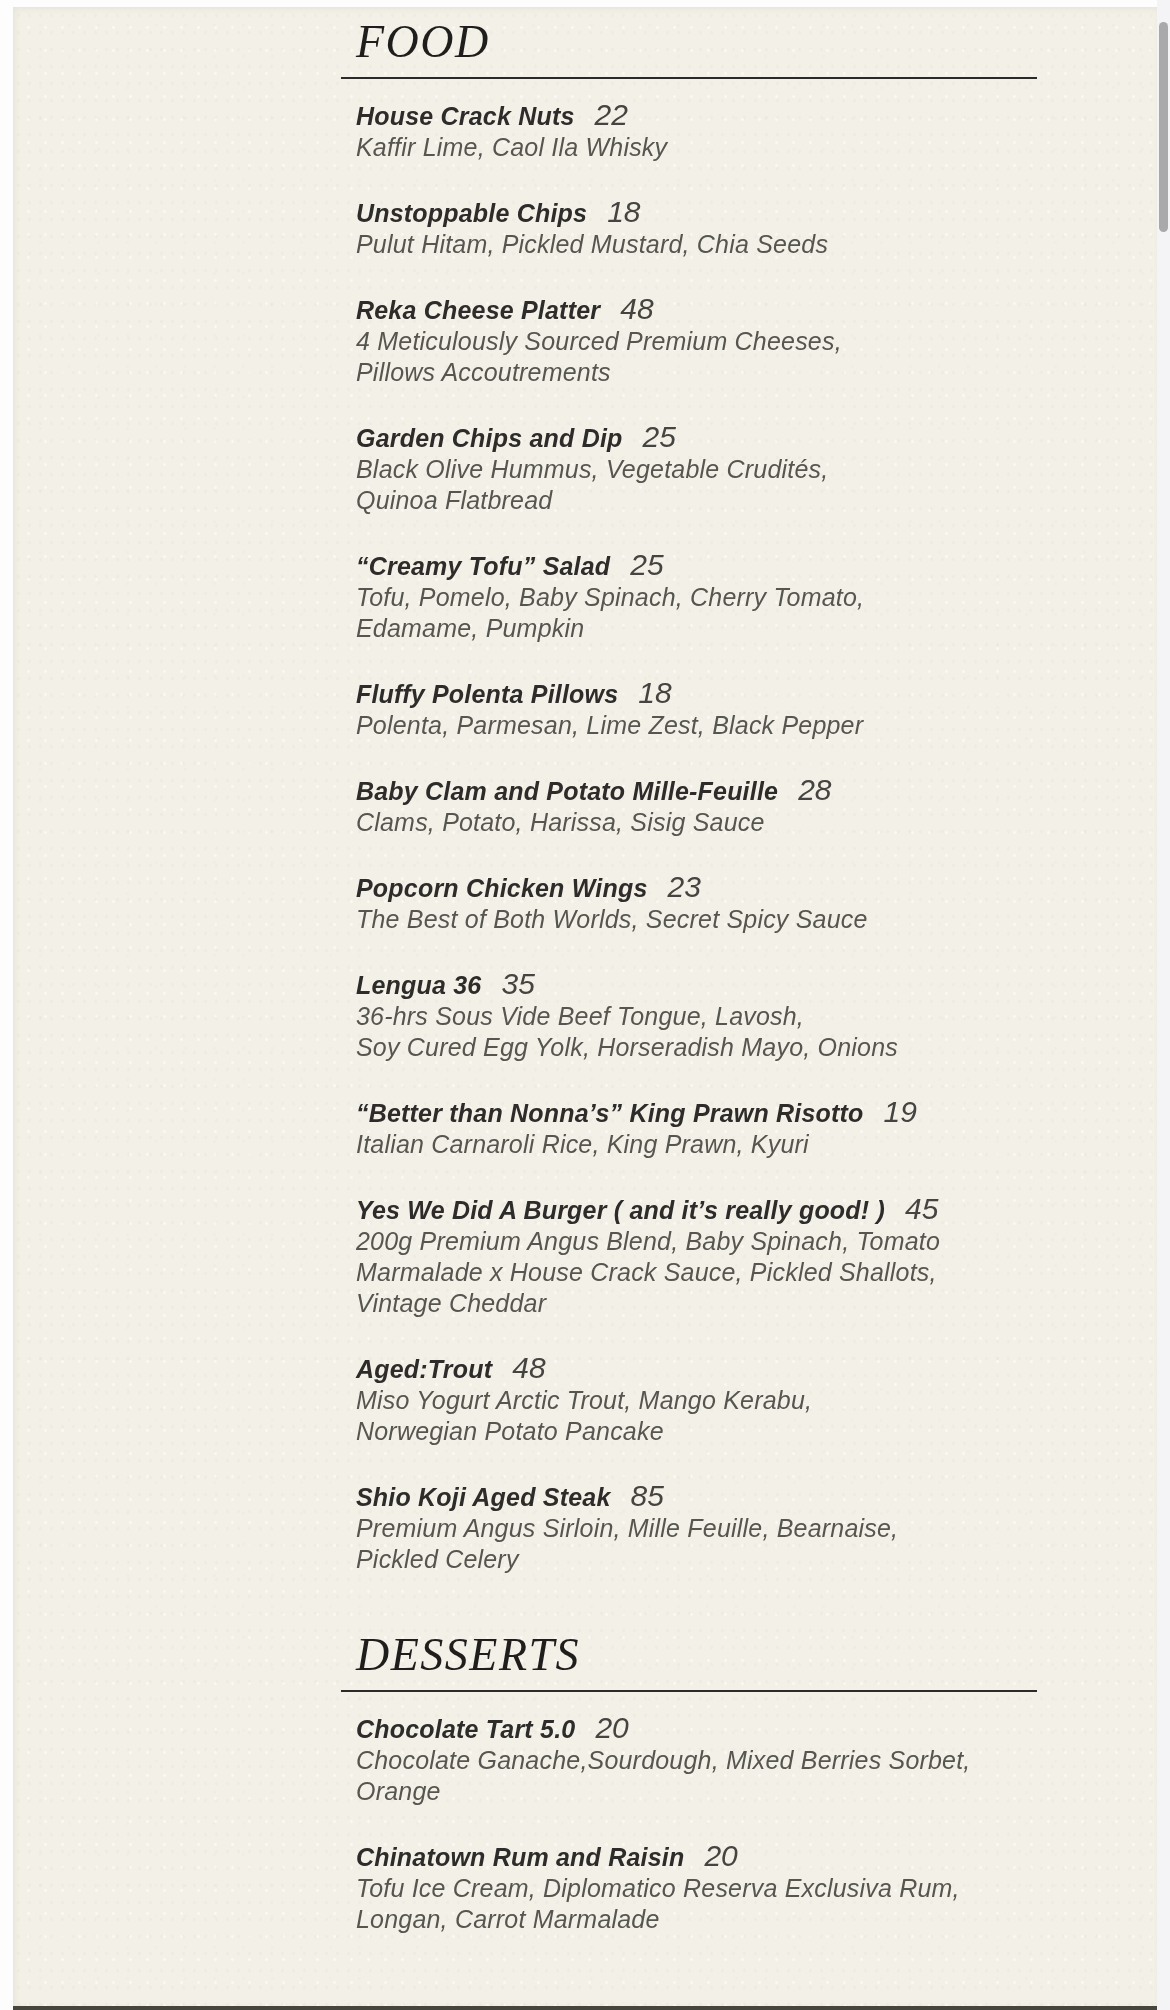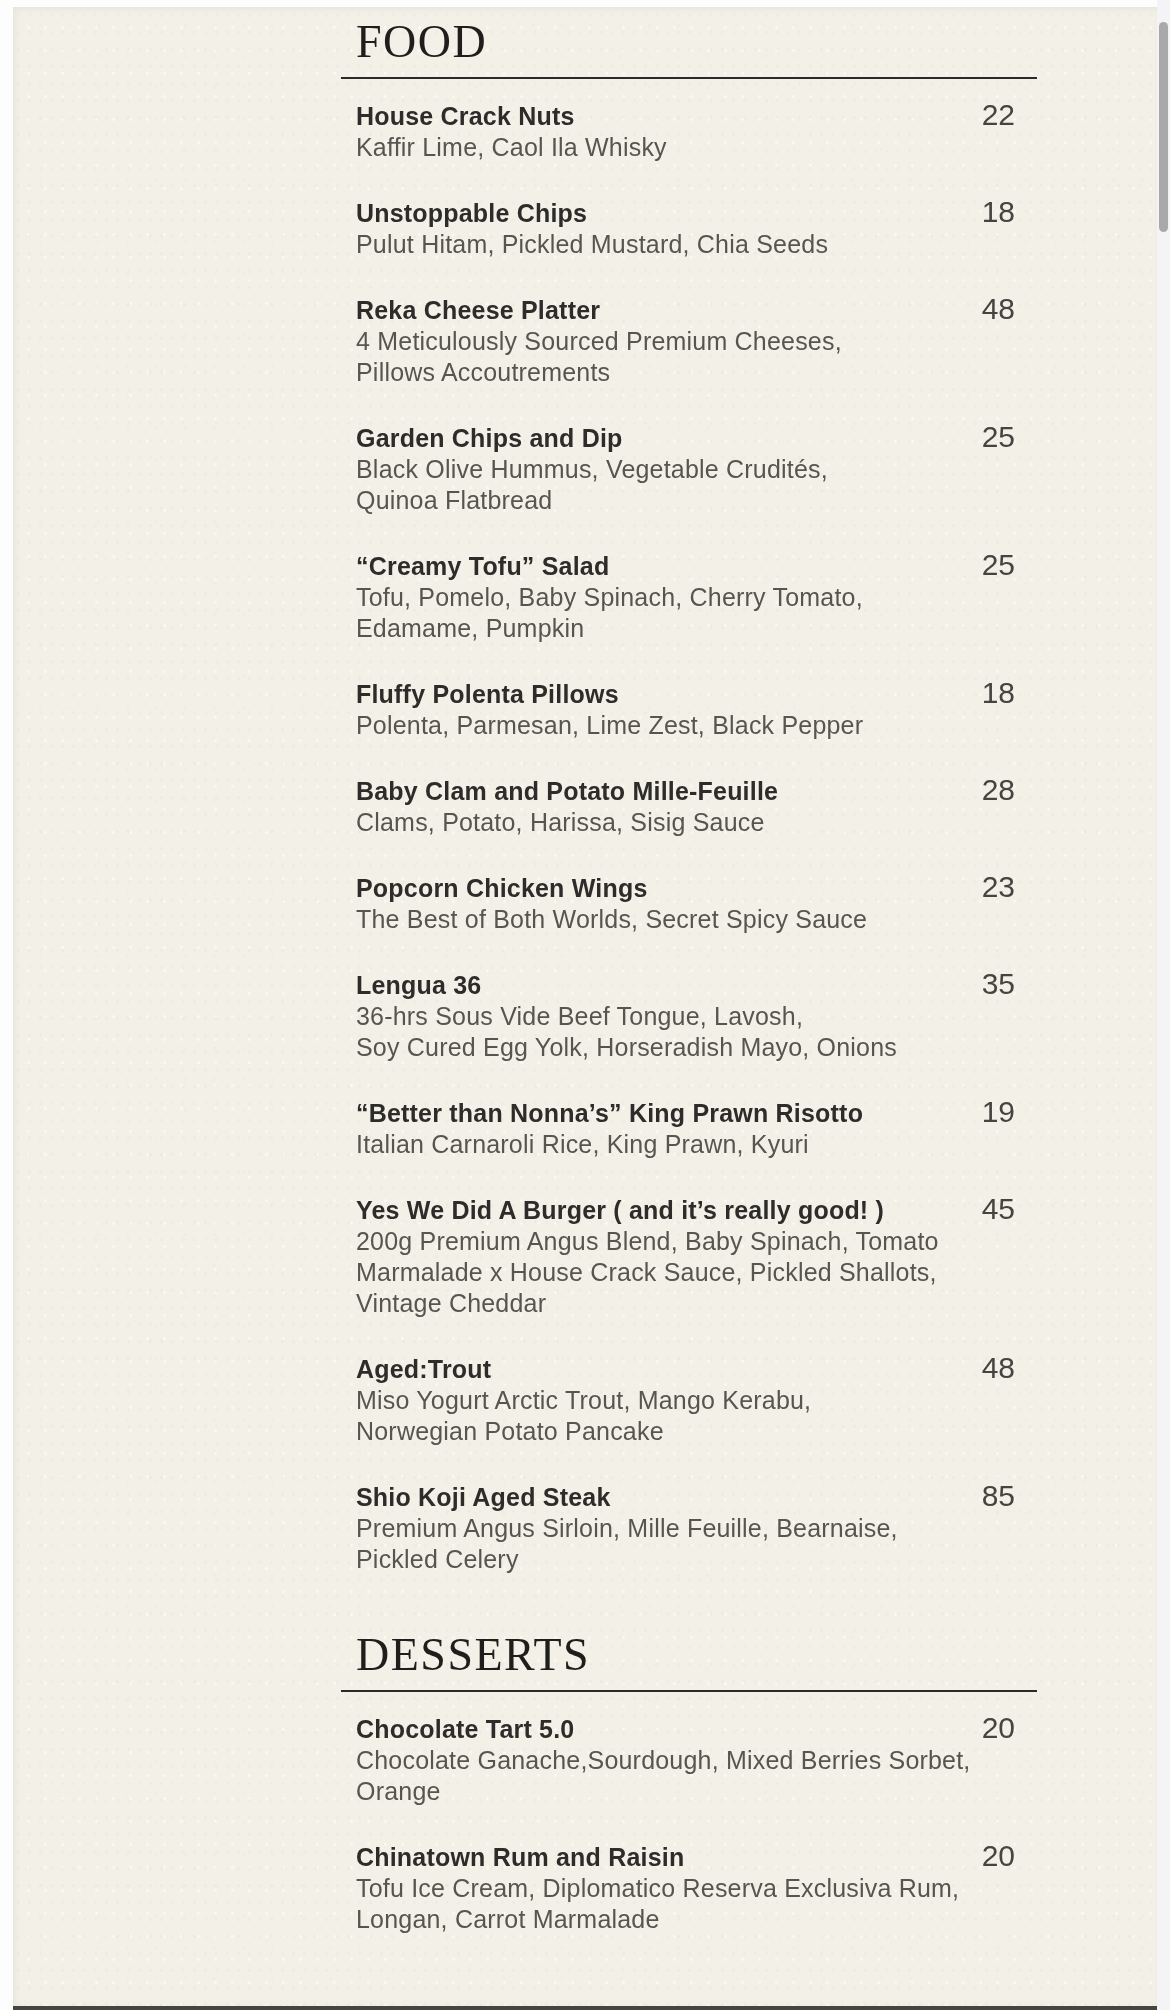--- a/index.html
+++ b/index.html
@@ -9,20 +9,21 @@
     height: 2010px;
     background: #ffffff;
     overflow: hidden;
     font-family: "Liberation Sans", sans-serif;
   }
   .viewport {
     position: relative;
     width: 1170px;
     height: 2010px;
     background: #fdfdfe;
+    font-style: italic;
   }
   
   .paper {
     position: absolute;
     left: 13px;
     top: 7px;
     right: 13px;
     bottom: 4px;
     background-color: #f3f1e7;
     background-image:
@@ -54,21 +55,20 @@
     height: 2px;
     background: #2b2a28;
     margin-top: 11px;
     margin-bottom: 20px;
   }
   .items { padding: 0 22px 0 15px; }
   .menu-item { margin-bottom: 33px; }
   .menu-item:last-child { margin-bottom: 0; }
   .item-head {
     display: flex;
-    justify-content: space-between;
     align-items: baseline;
     line-height: 31px;
   }
   .item-name {
     font-weight: 700;
     font-size: 25px;
     color: #2d2c2a;
     letter-spacing: 0.2px;
   }
   .item-price {

